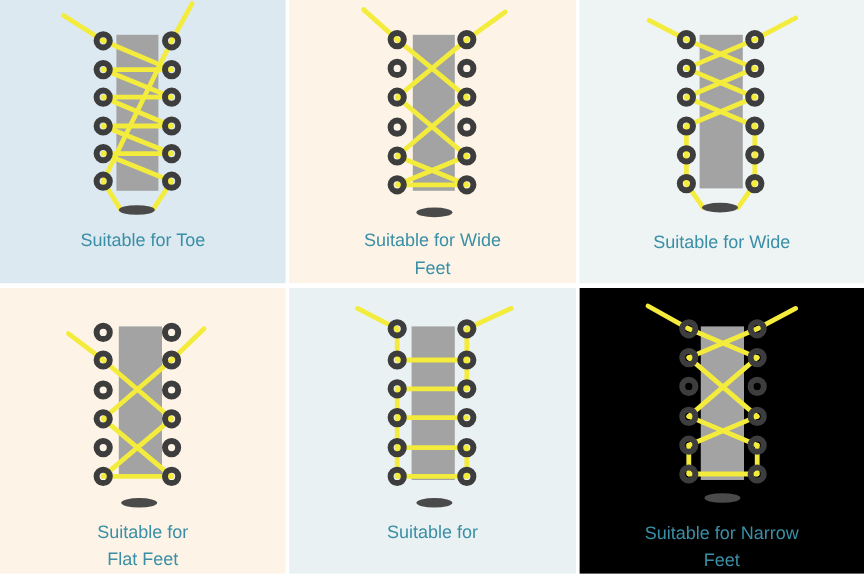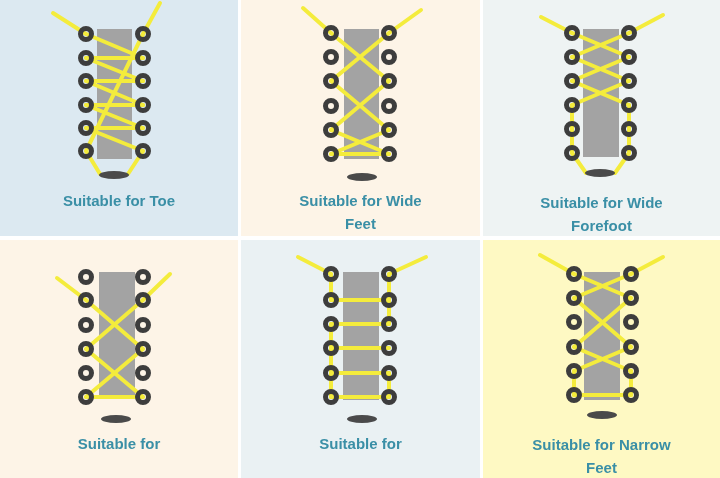--- a/index.html
+++ b/index.html
@@ -1,20 +1,20 @@
 <!DOCTYPE html>
 <html><head>
 <meta charset="utf-8">
 <style>
   html,body{margin:0;padding:0;background:#ffffff;}
   body{width:720px;height:478px;overflow:hidden;position:relative;font-family:"Liberation Sans","DejaVu Sans",sans-serif;}
   .grid{position:absolute;left:0;top:0;width:720px;height:478px;display:grid;grid-template-columns:238px 239px 237px;grid-template-rows:236px 238px;column-gap:3px;row-gap:4px;}
   .panel{position:relative;overflow:hidden;}
   .panel svg{position:absolute;left:0;top:0;}
-  .caption{position:absolute;left:0;width:100%;text-align:center;color:#3a8fa6;font-size:15px;line-height:23px;font-weight:bold;}
+  .caption{position:absolute;left:0;width:100%;text-align:center;color:#3a8fa6;font-size:15px;line-height:23px;}
 </style>
 </head>
 <body>
 
 <div class="grid">
 
   <div class="panel" style="background:#dce9f1">
     <svg width="238" height="236">
       <rect x="97" y="29" width="35" height="130" fill="#a3a3a3"></rect>
       <g stroke="#f4ec3c" stroke-width="4" stroke-linecap="round" fill="none">
@@ -118,21 +118,20 @@
           <circle cx="146" cy="105" r="5.5"></circle>
         <circle cx="89" cy="129" r="5.5"></circle>
           <circle cx="146" cy="129" r="5.5"></circle>
         <circle cx="89" cy="153" r="5.5"></circle>
           <circle cx="146" cy="153" r="5.5"></circle>
       </g>
       <ellipse cx="117" cy="173" rx="15" ry="4" fill="#4a4a4a"></ellipse>
     </svg>
     <div class="caption" style="top:191px">
       <div>Suitable for Wide</div>
-      <div>Forefoot</div>
     </div>
   </div>
 
   <div class="panel" style="background:#fdf4e7">
     <svg width="238" height="238">
       <rect x="99" y="32" width="36" height="126" fill="#a3a3a3"></rect>
       <g stroke="#f4ec3c" stroke-width="4" stroke-linecap="round" fill="none">
         <line x1="57" y1="38" x2="86" y2="60"></line>
         <line x1="170" y1="34" x2="143" y2="60"></line>
         <line x1="86" y1="60" x2="143" y2="109"></line>
@@ -152,20 +151,21 @@
           <circle cx="143" cy="109" r="5.5"></circle>
         <circle cx="86" cy="133" r="5.5"></circle>
           <circle cx="143" cy="133" r="5.5"></circle>
         <circle cx="86" cy="157" r="5.5"></circle>
           <circle cx="143" cy="157" r="5.5"></circle>
       </g>
       <ellipse cx="116" cy="179" rx="15" ry="4" fill="#4a4a4a"></ellipse>
     </svg>
     <div class="caption" style="top:192px">
       <div>Suitable for</div>
+      <div>Flat Feet</div>
     </div>
   </div>
 
   <div class="panel" style="background:#eaf1f3">
     <svg width="239" height="238">
       <rect x="102" y="32" width="36" height="128" fill="#a3a3a3"></rect>
       <g stroke="#f4ec3c" stroke-width="4" stroke-linecap="round" fill="none">
         <line x1="57" y1="17" x2="90" y2="34"></line>
         <line x1="185" y1="17" x2="148" y2="34"></line>
         <line x1="90" y1="34" x2="90" y2="60"></line>
@@ -195,21 +195,21 @@
         <circle cx="90" cy="157" r="5.5"></circle>
           <circle cx="148" cy="157" r="5.5"></circle>
       </g>
       <ellipse cx="121" cy="179" rx="15" ry="4" fill="#4a4a4a"></ellipse>
     </svg>
     <div class="caption" style="top:192px">
       <div>Suitable for</div>
     </div>
   </div>
 
-  <div class="panel" style="background:#fef9c3">
+  <div class="panel" style="background:#000000">
     <svg width="237" height="238">
       <rect x="101" y="32" width="36" height="128" fill="#a3a3a3"></rect>
       <g stroke="#f4ec3c" stroke-width="4" stroke-linecap="round" fill="none">
         <line x1="57" y1="15" x2="91" y2="34"></line>
         <line x1="180" y1="17" x2="148" y2="34"></line>
         <line x1="91" y1="34" x2="148" y2="58"></line>
         <line x1="148" y1="34" x2="91" y2="58"></line>
         <line x1="91" y1="58" x2="148" y2="107"></line>
         <line x1="148" y1="58" x2="91" y2="107"></line>
         <line x1="91" y1="107" x2="148" y2="131"></line>

